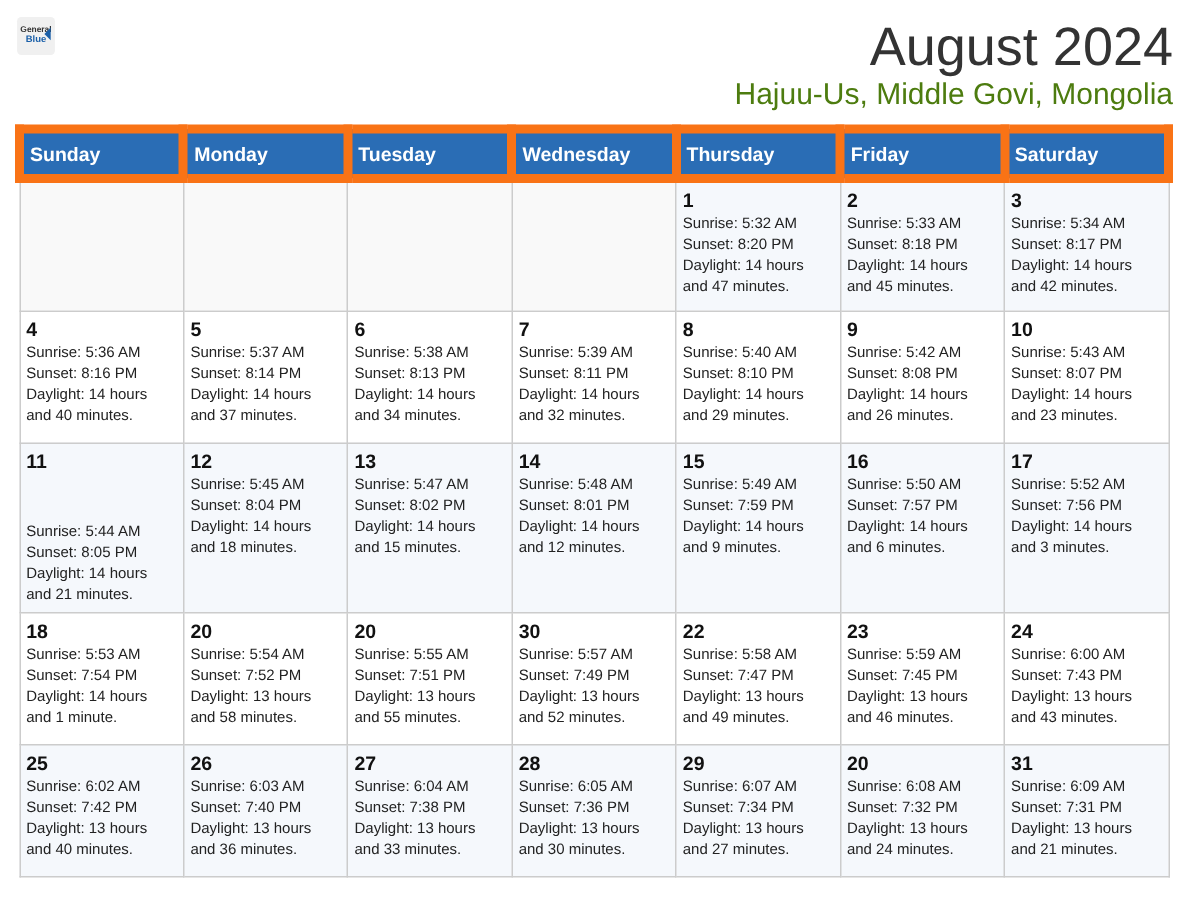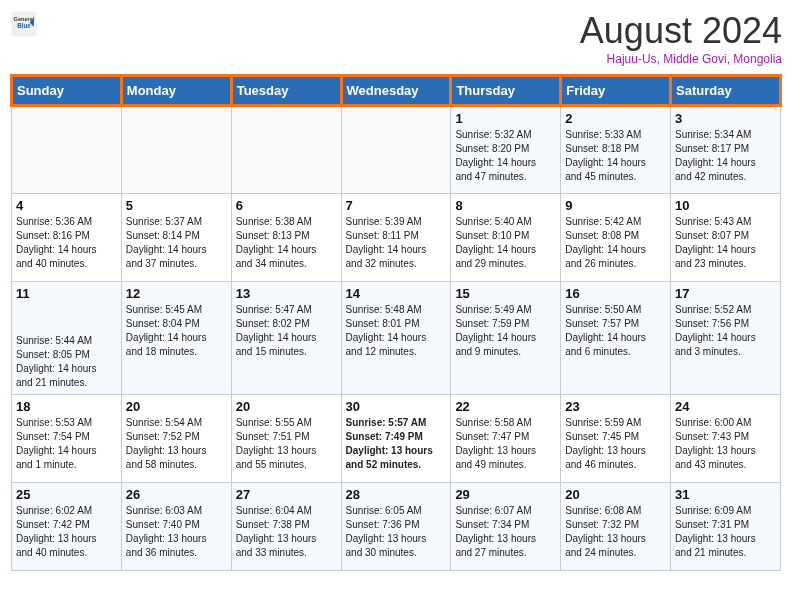--- a/index.html
+++ b/index.html
@@ -27,36 +27,36 @@
     }
     .title-area {
       text-align: right;
     }
     .month-title {
       font-size: 36px;
       color: #333;
       font-weight: normal;
     }
     .subtitle {
-      font-size: 12px;
-      color: #a21caf;
+      font-size: 20px;
+      color: #4d7c0f;
     }
     .calendar-table {
       width: 100%;
       border-collapse: collapse;
       table-layout: fixed;
     }
     .calendar-table thead tr th {
       background-color: #2a6db5;
       color: white;
       padding: 6px 4px;
       font-size: 13px;
       font-weight: bold;
       text-align: left;
-      border: 3px solid #f97316;
+      border: 6px solid #f97316;
     }
     .calendar-table tbody tr td {
       border: 1px solid #ccc;
       vertical-align: top;
       padding: 4px;
       height: 88px;
       font-size: 10.5px;
       color: #222;
       background: #fff;
     }
@@ -258,21 +258,21 @@
         </td>
         <td>
           <div class="day-number">20</div>
           <div class="day-info" style="white-space: pre-line;">Sunrise: 5:55 AM
 Sunset: 7:51 PM
 Daylight: 13 hours
 and 55 minutes.</div>
         </td>
         <td>
           <div class="day-number">30</div>
-          <div class="day-info" style="white-space: pre-line; font-weight: bold;">Sunrise: 5:57 AM
+          <div class="day-info" style="white-space: pre-line;">Sunrise: 5:57 AM
 Sunset: 7:49 PM
 Daylight: 13 hours
 and 52 minutes.</div>
         </td>
         <td>
           <div class="day-number">22</div>
           <div class="day-info" style="white-space: pre-line;">Sunrise: 5:58 AM
 Sunset: 7:47 PM
 Daylight: 13 hours
 and 49 minutes.</div>

